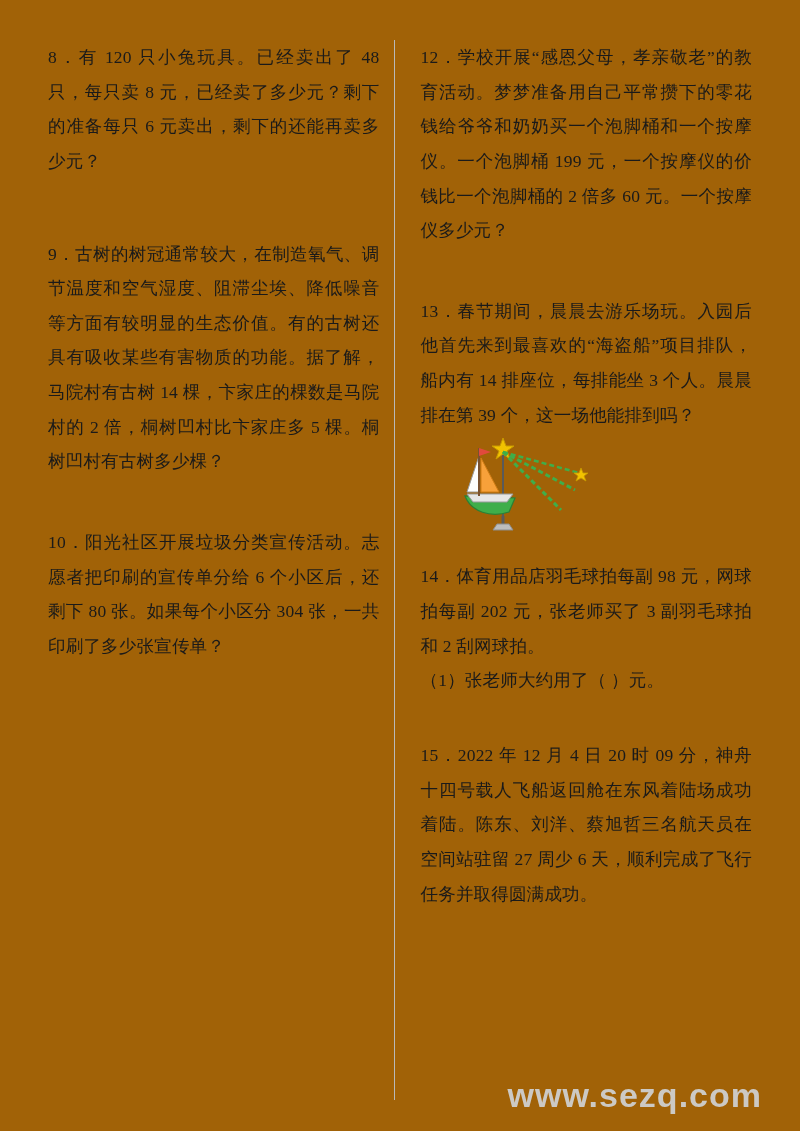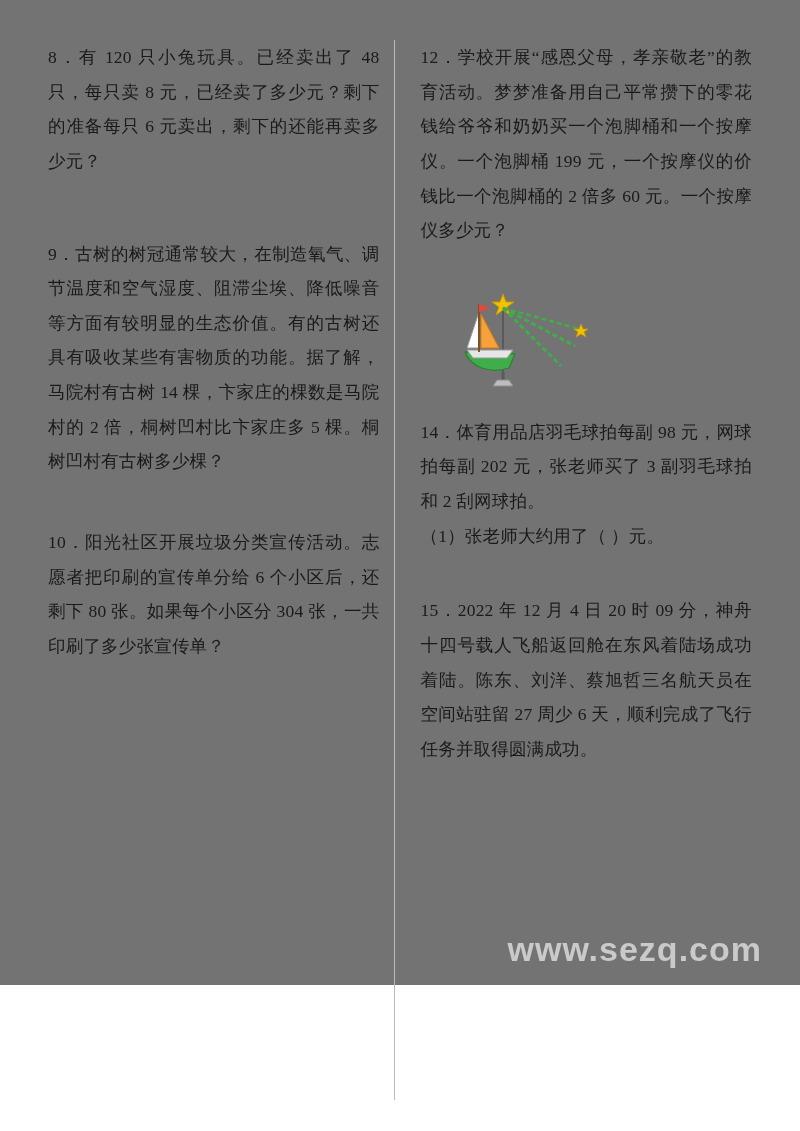--- a/index.html
+++ b/index.html
@@ -12,22 +12,22 @@
     height: 1131px;
     font-family: "Liberation Serif", "DejaVu Serif", serif;
     color: #1a1a1a;
     position: relative;
     overflow: hidden;
   }
   .page {
     position: absolute;
     left: 0; top: 0;
     width: 800px;
-    height: 985px;
-    background: #737373;
+    height: 1131px;
+    background: #a16207;
   }
   .columns {
     position: absolute;
     left: 48px;
     top: 40px;
     width: 704px;
     height: 1060px;
     display: flex;
     flex-direction: row;
   }
@@ -112,20 +112,21 @@
 
     <div class="divider"></div>
 
     <div class="col col-right">
 
       <div class="problem gap-lg">
         <p>12．学校开展“感恩父母，孝亲敬老”的教育活动。梦梦准备用自己平常攒下的零花钱给爷爷和奶奶买一个泡脚桶和一个按摩仪。一个泡脚桶 199 元，一个按摩仪的价钱比一个泡脚桶的 2 倍多 60 元。一个按摩仪多少元？</p>
       </div>
 
       <div class="problem">
+        <p>13．春节期间，晨晨去游乐场玩。入园后他首先来到最喜欢的“海盗船”项目排队，船内有 14 排座位，每排能坐 3 个人。晨晨排在第 39 个，这一场他能排到吗？</p>
 
         <div class="illus">
           <svg width="150" height="95" viewBox="0 0 150 95" xmlns="http://www.w3.org/2000/svg">
 
             <line x1="46" y1="10" x2="46" y2="78" stroke="#5a5a5a" stroke-width="2"></line>
 
             <polygon points="46,0 49,8 57,8 50,13 53,21 46,16 39,21 42,13 35,8 43,8" fill="#f2c200" stroke="#c89b00" stroke-width="1"></polygon>
 
             <line x1="46" y1="14" x2="118" y2="52" stroke="#3fae4a" stroke-width="3" stroke-dasharray="5 3"></line>
             <line x1="46" y1="14" x2="104" y2="72" stroke="#3fae4a" stroke-width="3" stroke-dasharray="5 3"></line>

